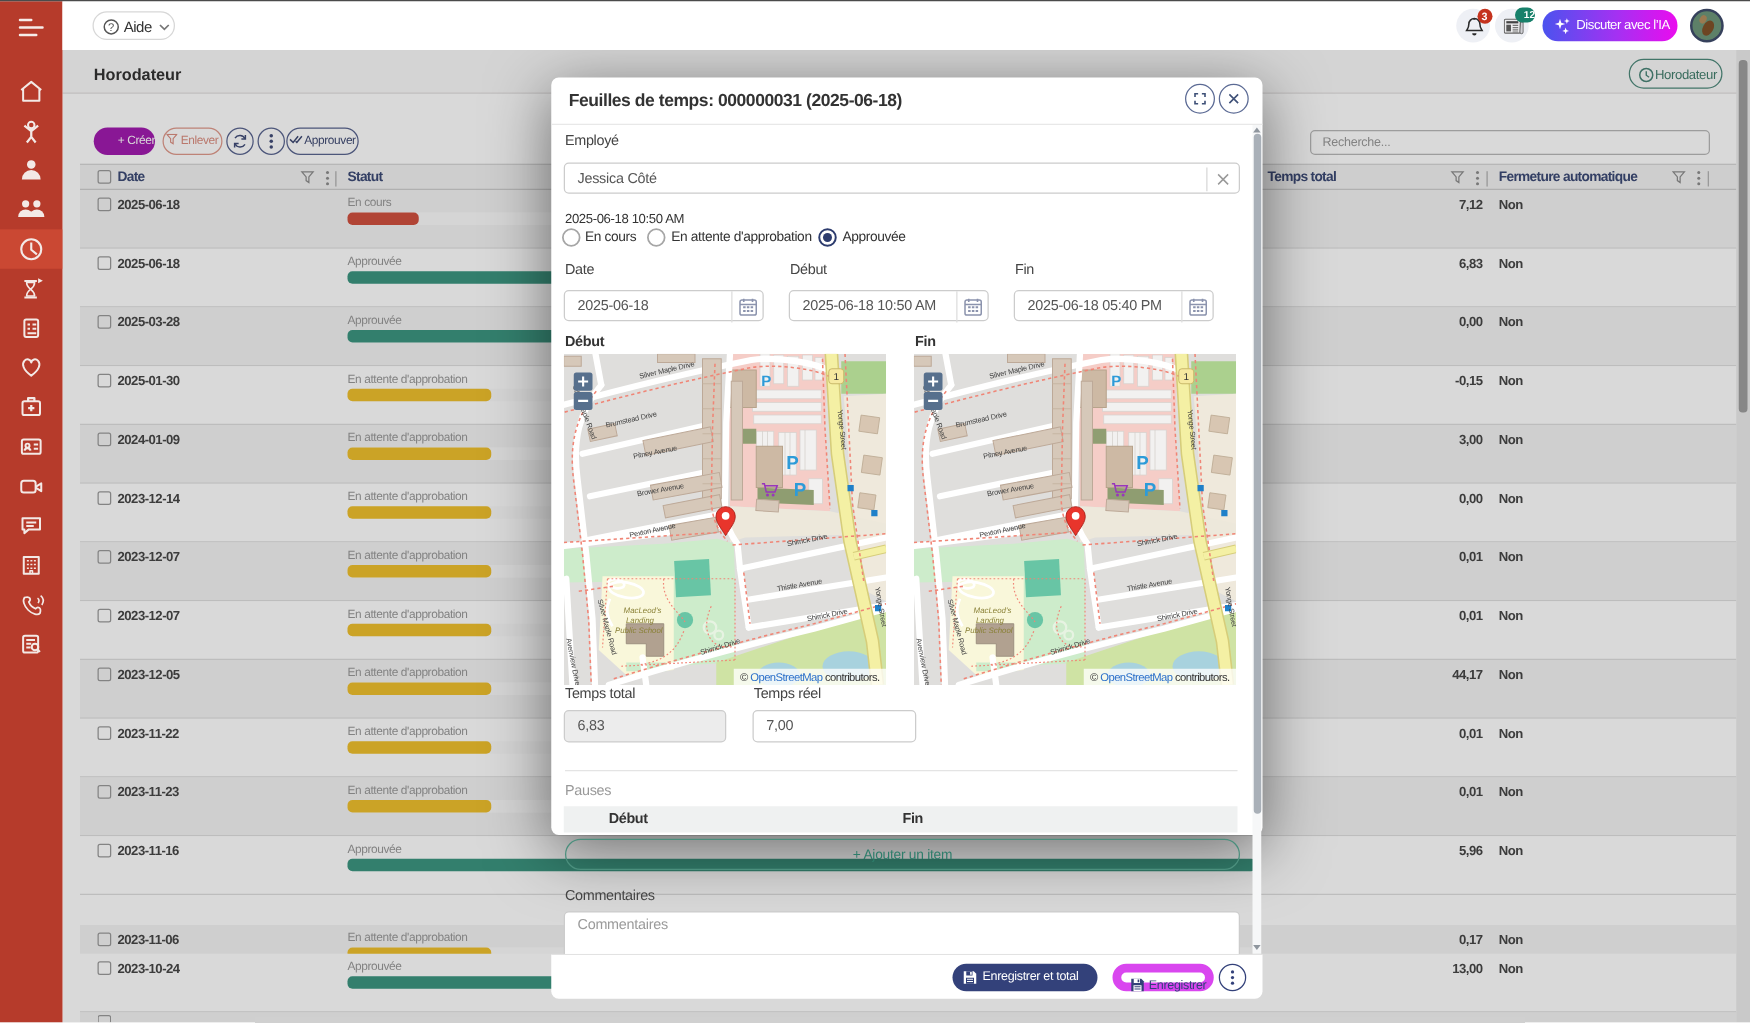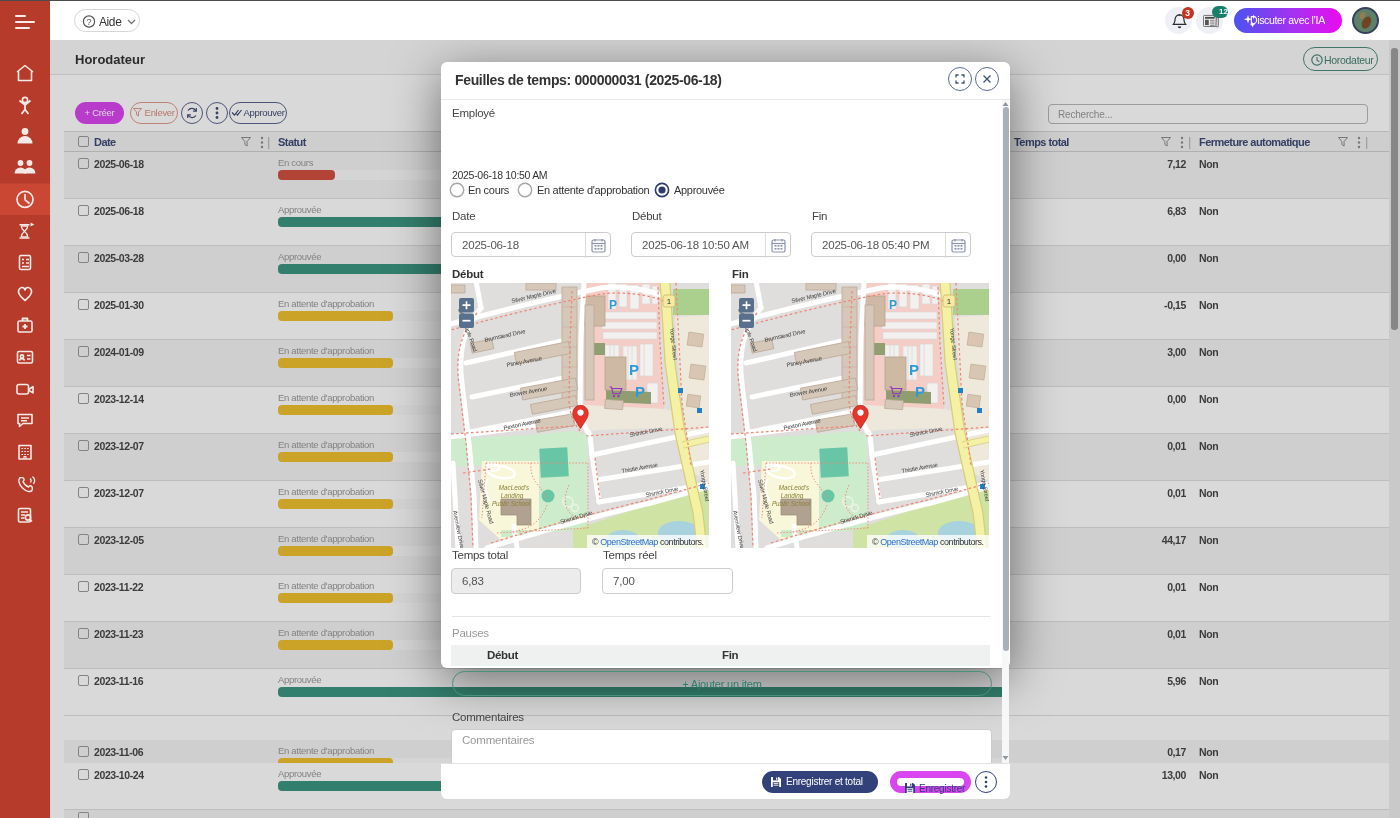--- a/index.html
+++ b/index.html
@@ -141,41 +141,41 @@
       <path d="M8,7 h5 M8,9 h5 M8,11 h5 M8,13 h5" stroke="#777" stroke-width="1"></path>
     </svg>
 <div class="abs" style="left:1162px;top:5px;width:16px;height:11.5px;border-radius:6px;background:#17806a;color:#fff;font-size:8px;text-align:right;line-height:11.5px;font-weight:bold">12</div>
 
 <div class="abs" style="left:1184px;top:7px;width:108px;height:25px;border-radius:12.5px;background:linear-gradient(90deg,#4b53ee,#a431f2 55%,#ea0cee);color:#fff;font-size:10.5px;letter-spacing:-0.35px;line-height:25px;white-space:nowrap">
 <svg class="abs" style="left:8px;top:4.5px" width="16" height="16" viewBox="0 0 16 16" fill="#fff">
         <path d="M6,2 l1,3.2 3.2,1 -3.2,1 -1,3.2 -1,-3.2 -3.2,-1 3.2,-1 z"></path>
         <path d="M11.5,1.5 l0.6,1.7 1.7,0.6 -1.7,0.6 -0.6,1.7 -0.6,-1.7 -1.7,-0.6 1.7,-0.6 z"></path>
         <path d="M10.5,9 l0.7,2 2,0.7 -2,0.7 -0.7,2 -0.7,-2 -2,-0.7 2,-0.7 z"></path>
       </svg>
-<span style="margin-left:16px">Discuter avec l’IA</span></div>
+<span style="margin-left:27px">Discuter avec l’IA</span></div>
 
 <div class="abs" style="left:1302px;top:6px;width:27px;height:27px;border-radius:50%;background:#5d8068;border:2px solid #36415c;overflow:hidden">
 <svg width="23" height="23" viewBox="0 0 23 23">
         <ellipse cx="12.5" cy="13.5" rx="4.2" ry="6.5" fill="#6d4522" transform="rotate(28 12.5 13.5)"></ellipse>
         <ellipse cx="8.5" cy="6.5" rx="2.6" ry="3.6" fill="#9a7950" transform="rotate(28 8.5 6.5)"></ellipse>
       </svg>
 </div>
 </div>
 <div class="abs" id="content">
 <div class="abs" id="hdrbar"></div>
 <div class="abs" style="left:25px;top:12px;font-size:13px;font-weight:bold;color:#333">Horodateur</div>
 <div class="abs" style="left:1253px;top:7px;width:75px;height:24px;border:1px solid #4e8a7c;border-radius:12px">
 <svg width="75" height="24" viewBox="0 0 75 24">
         <circle cx="13" cy="12" r="5.2" fill="none" stroke="#4a8578" stroke-width="1.2"></circle>
         <path d="M13,9 v3.2 l2.3,1.6" stroke="#4a8578" stroke-width="1.1" fill="none"></path>
         <text x="20" y="15.5" font-size="10.5" letter-spacing="-0.3" fill="#44806f" font-family="Liberation Sans">Horodateur</text>
       </svg>
 </div>
 
-<div class="abs" style="left:25px;top:62px;width:49px;height:22px;background:#d946ef;border-radius:11px;color:#fff;font-size:9.5px;letter-spacing:-0.3px;text-align:center;line-height:22px;white-space:nowrap">+ Créer</div>
+<div class="abs" style="left:25px;top:62px;width:49px;height:22px;background:#a21caf;border-radius:11px;color:#fff;font-size:9.5px;letter-spacing:-0.3px;text-align:right;line-height:22px;white-space:nowrap">+ Créer</div>
 <div class="abs" style="left:80px;top:62px;width:48px;height:22px;border:1px solid #e09a8c;border-radius:11px;color:#db8e80;font-size:9.5px;letter-spacing:-0.3px;text-align:center;line-height:20px;white-space:nowrap">
 <svg width="9" height="9" viewBox="0 0 9 9" style="vertical-align:-1px">
         <path d="M0.5,0.5 h8 l-3,3.5 v4 l-2,-1.2 v-2.8 z" fill="none" stroke="#db8e80" stroke-width="0.9"></path>
       </svg> Enlever</div>
 <div class="abs" style="left:131px;top:62px;width:22px;height:22px;border:1px solid #5a6590;border-radius:50%">
 <svg width="20" height="20" viewBox="0 0 20 20">
         <path d="M6,7.5 a4.6,4.6 0 0 1 8,0.5 M14,12.5 a4.6,4.6 0 0 1 -8,-0.5" fill="none" stroke="#424d78" stroke-width="1.2"></path>
         <path d="M14.3,5 v3.2 h-3.2 M5.7,15 v-3.2 h3.2" fill="none" stroke="#424d78" stroke-width="1.2"></path>
       </svg></div>
 <div class="abs" style="left:155.5px;top:62px;width:22px;height:22px;border:1px solid #5a6590;border-radius:50%">
@@ -378,20 +378,25 @@
 <div class="abs" style="left:506.5px;top:5px;width:24px;height:24px;border:1px solid #5b6a94;border-radius:50%">
 <svg width="22" height="22" viewBox="0 0 22 22" fill="none" stroke="#3f5178" stroke-width="1.3">
         <path d="M7,9.5 v-2.5 h2.5 M12.5,7 h2.5 v2.5 M15,12.5 v2.5 h-2.5 M9.5,15 h-2.5 v-2.5"></path>
       </svg></div>
 <div class="abs" style="left:533.5px;top:5px;width:24px;height:24px;border:1px solid #5b6a94;border-radius:50%">
 <svg width="22" height="22" viewBox="0 0 22 22" stroke="#3f5178" stroke-width="1.3">
         <path d="M7.5,7.5 l7,7 M14.5,7.5 l-7,7"></path>
       </svg></div>
 <div class="abs" style="left:0;top:37px;width:569px;height:1px;background:#e8e8e8"></div>
 <div class="mlab" style="left:11px;top:45px">Employé</div>
+<div class="minput" style="left:10px;top:68px;width:541px;height:25px;line-height:24px"><span style="margin-left:10px">Jessica Côté</span>
+<div class="abs" style="left:513px;top:3px;width:1px;height:19px;background:#d8d8d8"></div>
+<svg class="abs" style="left:519px;top:5px" width="15" height="15" viewBox="0 0 15 15" stroke="#999" stroke-width="1.2">
+        <path d="M3.5,3.5 l8,8 M11.5,3.5 l-8,8"></path>
+      </svg></div>
 <div class="abs" style="left:11px;top:107px;font-size:10.5px;letter-spacing:-0.3px;color:#333">2025-06-18 10:50 AM</div>
 <svg class="abs" style="left:8px;top:120px" width="16" height="16" viewBox="0 0 16 16">
       <circle cx="8" cy="8" r="6.7" fill="#fff" stroke="#a6a6a6" stroke-width="1.4"></circle>
     </svg>
 <div class="abs" style="left:27px;top:122px;font-size:11px;letter-spacing:-0.3px;color:#333">En cours</div>
 <svg class="abs" style="left:76px;top:120px" width="16" height="16" viewBox="0 0 16 16">
       <circle cx="8" cy="8" r="6.7" fill="#fff" stroke="#a6a6a6" stroke-width="1.4"></circle>
     </svg>
 <div class="abs" style="left:96px;top:122px;font-size:11px;letter-spacing:-0.3px;color:#333">En attente d'approbation</div>
 <svg class="abs" style="left:213px;top:120px" width="16" height="16" viewBox="0 0 16 16">

